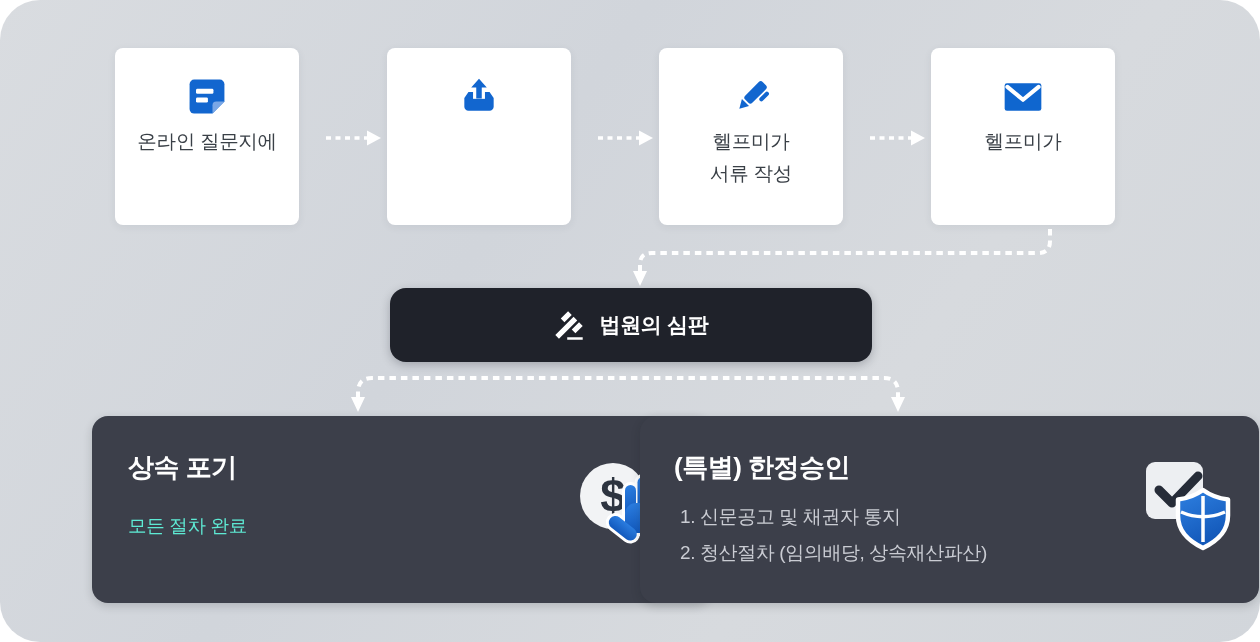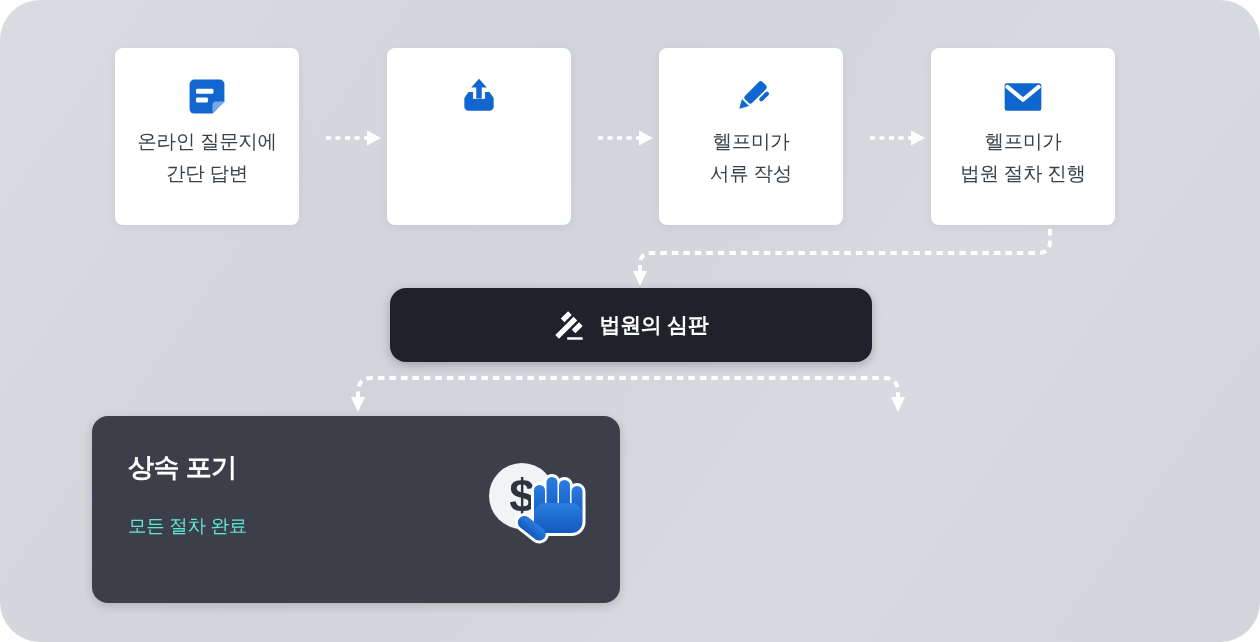--- a/index.html
+++ b/index.html
@@ -17,21 +17,21 @@
   .gap-arrow{position:absolute;top:129px;width:58px;height:18px;}
   .g1{left:325px}.g2{left:597px}.g3{left:869px}
   
   .overlay{position:absolute;inset:0;pointer-events:none;z-index:5;}
   
   .pill{position:absolute;left:390px;top:288px;width:482px;height:74px;border-radius:16px;
         background:#1f222a;display:flex;align-items:center;justify-content:center;gap:15px;
         box-shadow:0 3px 10px rgba(20,25,35,.25);}
   .pill-label{color:#ffffff;font-size:21px;font-weight:600;letter-spacing:-0.3px;}
   
-  .outcome{position:absolute;top:416px;width:528px;height:187px;border-radius:16px;
+  .outcome{position:absolute;top:416px;width:619px;height:187px;border-radius:16px;
            background:#3c3f4a;box-shadow:0 3px 10px rgba(20,25,35,.18);box-sizing:border-box;}
   .o-left{left:92px;padding:34px 0 0 36px;}
   .o-right{left:640px;padding:34px 0 0 34px;}
   .o-title{color:#ffffff;font-size:26px;font-weight:700;letter-spacing:-0.5px;}
   .o-sub{margin-top:28px;color:#5eead4;font-size:18.5px;letter-spacing:-0.3px;}
   .o-list{margin:18px 0 0 0;padding:0 0 0 26px;color:#caccd3;font-size:19px;letter-spacing:-0.4px;}
   .o-list li{margin-bottom:9px;line-height:27px;}
   .corner-icon{position:absolute;}
   .ci-left{right:18px;top:44px;}
   .ci-right{right:10px;top:42px;}
@@ -45,21 +45,20 @@
     <div class="icon-box">
       <svg width="44" height="44" viewBox="0 0 48 48">
         <path d="M10 5h28a5 5 0 0 1 5 5v19L30 42H10a5 5 0 0 1-5-5V10a5 5 0 0 1 5-5z" fill="#1266cf"></path>
         <path d="M30 42l13-13h-9a4 4 0 0 0-4 4z" fill="#7aa7e6"></path>
         <rect x="12" y="15" width="19" height="5.5" rx="1.5" fill="#ffffff"></rect>
         <rect x="12" y="24.5" width="13" height="5.5" rx="1.5" fill="#ffffff"></rect>
       </svg>
     </div>
     <div class="step-text">
       <div class="step-line">온라인 질문지에</div>
-      <div class="step-line">간단 답변</div>
     </div>
   </div>
 
   <div class="step-card c2">
     <div class="icon-box">
       <svg width="44" height="44" viewBox="0 0 48 48">
         <path d="M8 25l4.5-6.5h23L40 25v9.5a4.5 4.5 0 0 1-4.5 4.5h-23A4.5 4.5 0 0 1 8 34.5z" fill="#1266cf"></path>
         <rect x="17.5" y="15" width="13" height="11" fill="#ffffff"></rect>
         <path d="M24 4l8.5 9.5H27v12h-6v-12h-5.5z" fill="#1266cf"></path>
       </svg>
@@ -84,21 +83,20 @@
 
   <div class="step-card c4">
     <div class="icon-box">
       <svg width="44" height="44" viewBox="0 0 48 48">
         <rect x="4" y="9" width="40" height="30" rx="2.5" fill="#0f66cf"></rect>
         <path d="M7 13l17 14 17-14" fill="none" stroke="#ffffff" stroke-width="4.5" stroke-linecap="round" stroke-linejoin="round"></path>
       </svg>
     </div>
     <div class="step-text">
       <div class="step-line">헬프미가</div>
-      <div class="step-line">법원 절차 진행</div>
     </div>
   </div>
 
   <svg class="gap-arrow g1" viewBox="0 0 58 18">
     <line x1="1" y1="9" x2="42" y2="9" stroke="#ffffff" stroke-width="3.6" stroke-dasharray="5 4.5"></line>
     <path d="M42 1.5L56 9l-14 7.5z" fill="#ffffff"></path>
   </svg>
   <svg class="gap-arrow g2" viewBox="0 0 58 18">
     <line x1="1" y1="9" x2="42" y2="9" stroke="#ffffff" stroke-width="3.6" stroke-dasharray="5 4.5"></line>
     <path d="M42 1.5L56 9l-14 7.5z" fill="#ffffff"></path>
@@ -157,14 +155,34 @@
         <rect x="71" y="20" width="11" height="37" rx="5.5"></rect>
         <rect x="83.5" y="26" width="11" height="31" rx="5.5"></rect>
         <rect x="46" y="43" width="48.5" height="30" rx="11"></rect>
         <g transform="rotate(38 52 74)">
             <rect x="26" y="68" width="32" height="13" rx="6.5"></rect>
           </g>
       </g>
     </svg>
   </div>
 
+  <div class="outcome o-right">
+    <div class="o-title">(특별) 한정승인</div>
+    <ol class="o-list">
+      <li>신문공고 및 채권자 통지</li>
+      <li>청산절차 (임의배당, 상속재산파산)</li>
+    </ol>
+    <svg class="corner-icon ci-right" width="112" height="100" viewBox="0 0 112 100">
+      <defs>
+        <linearGradient id="shieldGrad" x1="0" y1="0" x2="0.4" y2="1">
+          <stop offset="0" stop-color="#2f81e2"></stop>
+            <stop offset="1" stop-color="#1257b8"></stop>
+        </linearGradient>
+      </defs>
+      <rect x="9" y="4" width="57" height="57" rx="9" fill="#edeff2"></rect>
+      <path d="M22 32l13 13 26-27" fill="none" stroke="#262c38" stroke-width="9" stroke-linecap="round" stroke-linejoin="round"></path>
+      <path d="M66 32c7.5 5.5 16.5 8.5 25 9.5v16c0 15.5-9.5 25-25 32.5-15.5-7.5-25-17-25-32.5v-16c8.5-1 17.5-4 25-9.5z" fill="url(#shieldGrad)" stroke="#ffffff" stroke-width="4.5" stroke-linejoin="round"></path>
+      <path d="M66 38v46" stroke="#ffffff" stroke-width="3.5"></path>
+      <path d="M44 54q22 9.5 44 0" fill="none" stroke="#ffffff" stroke-width="3.5"></path>
+    </svg>
+  </div>
 
 </div>
 
 </body></html>

